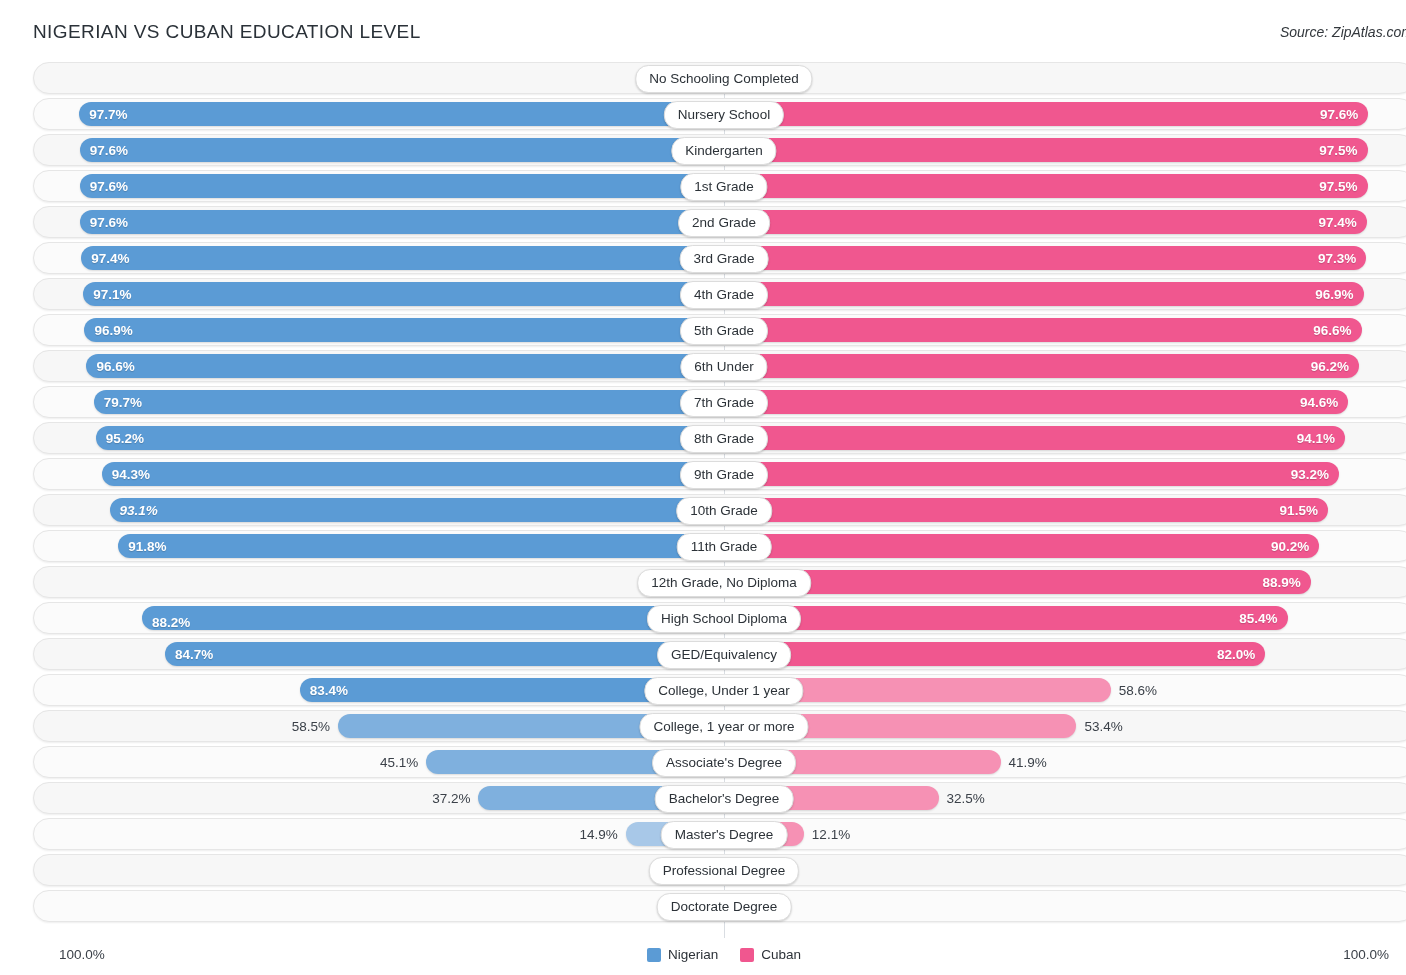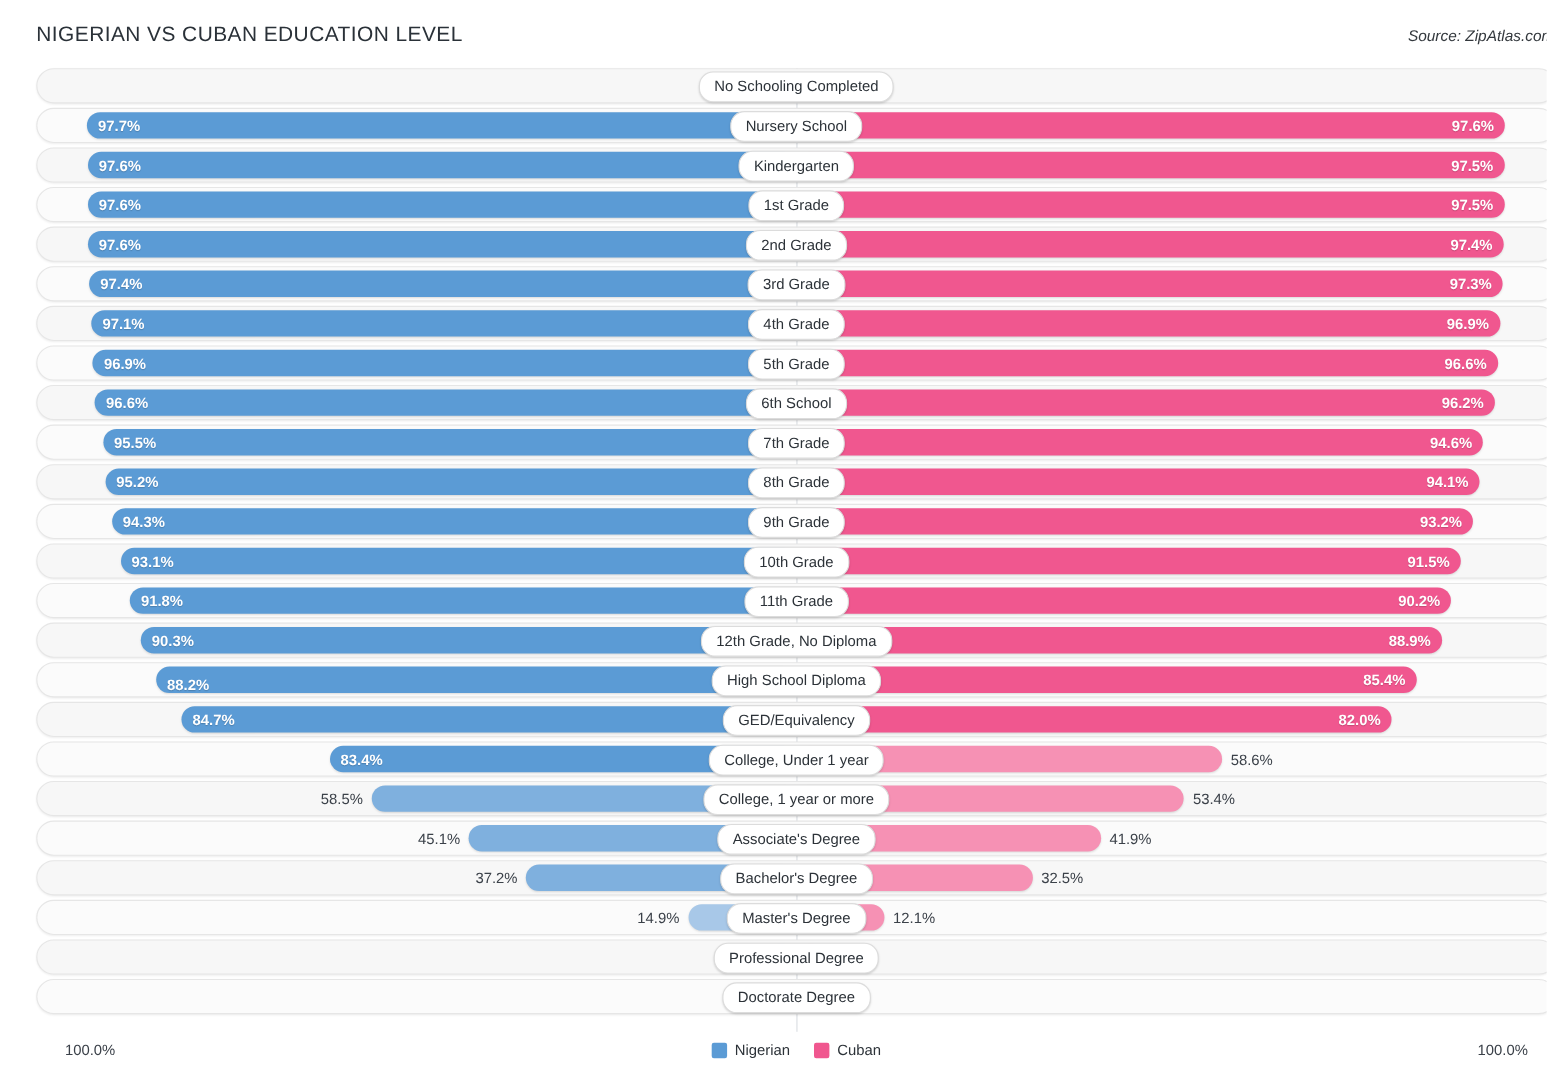--- a/index.html
+++ b/index.html
@@ -202,26 +202,26 @@
           <div class="pill">5th Grade</div>
         </div>
         <div class="row">
           <div class="track"></div>
           <div class="bar left" style="width: 637.56px; background: rgb(91, 155, 213);">
             <span class="v">96.6%</span>
           </div>
           <div class="bar right" style="width: 634.92px; background: rgb(240, 87, 143);">
             <span class="v">96.2%</span>
           </div>
-          <div class="pill">6th School</div>
+          <div class="pill">6th Under</div>
         </div>
         <div class="row alt">
           <div class="track"></div>
           <div class="bar left" style="width: 630.3px; background: rgb(91, 155, 213);">
-            <span class="v">95.5%</span>
+            <span class="v">79.7%</span>
           </div>
           <div class="bar right" style="width: 624.36px; background: rgb(240, 87, 143);">
             <span class="v">94.6%</span>
           </div>
           <div class="pill">7th Grade</div>
         </div>
         <div class="row">
           <div class="track"></div>
           <div class="bar left" style="width: 628.32px; background: rgb(91, 155, 213);">
             <span class="v">95.2%</span>
@@ -236,43 +236,40 @@
           <div class="bar left" style="width: 622.38px; background: rgb(91, 155, 213);">
             <span class="v">94.3%</span>
           </div>
           <div class="bar right" style="width: 615.12px; background: rgb(240, 87, 143);">
             <span class="v">93.2%</span>
           </div>
           <div class="pill">9th Grade</div>
         </div>
         <div class="row">
           <div class="track"></div>
-          <div class="bar left" style="width: 614.46px; background: rgb(91, 155, 213);">
+          <div class="bar left" style="width: 614.46px; background: rgb(91, 155, 213); font-style: italic;">
             <span class="v">93.1%</span>
           </div>
           <div class="bar right" style="width: 603.9px; background: rgb(240, 87, 143);">
             <span class="v">91.5%</span>
           </div>
           <div class="pill">10th Grade</div>
         </div>
         <div class="row alt">
           <div class="track"></div>
           <div class="bar left" style="width: 605.88px; background: rgb(91, 155, 213);">
             <span class="v">91.8%</span>
           </div>
           <div class="bar right" style="width: 595.32px; background: rgb(240, 87, 143);">
             <span class="v">90.2%</span>
           </div>
           <div class="pill">11th Grade</div>
         </div>
         <div class="row">
           <div class="track"></div>
-          <div class="bar left" style="width: 595.98px; background: rgb(91, 155, 213);">
-            <span class="v">90.3%</span>
-          </div>
           <div class="bar right" style="width: 586.74px; background: rgb(240, 87, 143);">
             <span class="v">88.9%</span>
           </div>
           <div class="pill">12th Grade, No Diploma</div>
         </div>
         <div class="row alt">
           <div class="track"></div>
           <div class="bar left" style="width: 582.12px; background: rgb(91, 155, 213); align-items: flex-end;">
             <span class="v">88.2%</span>
           </div>

